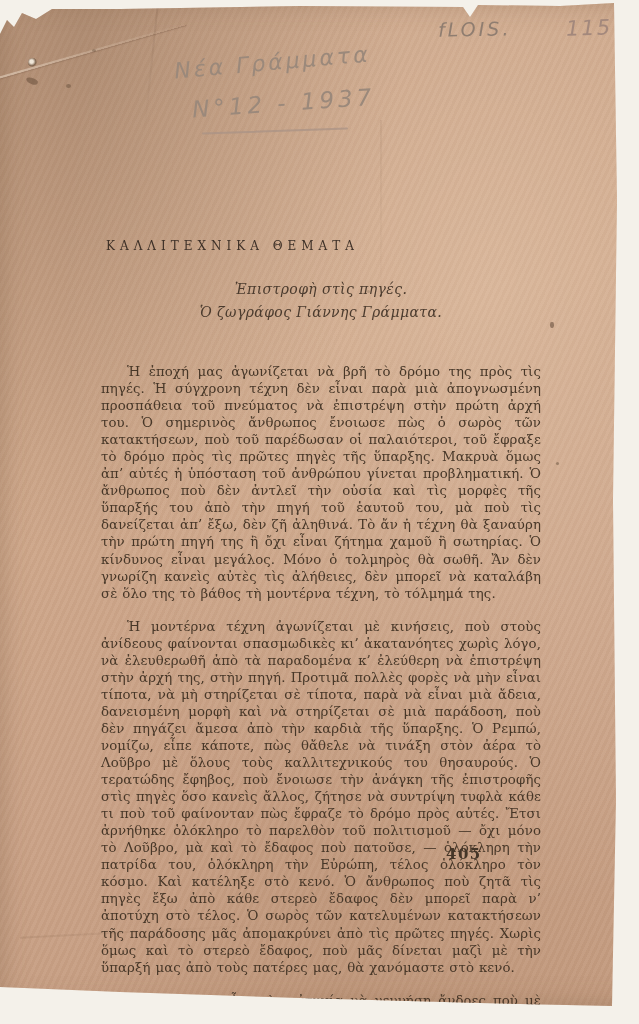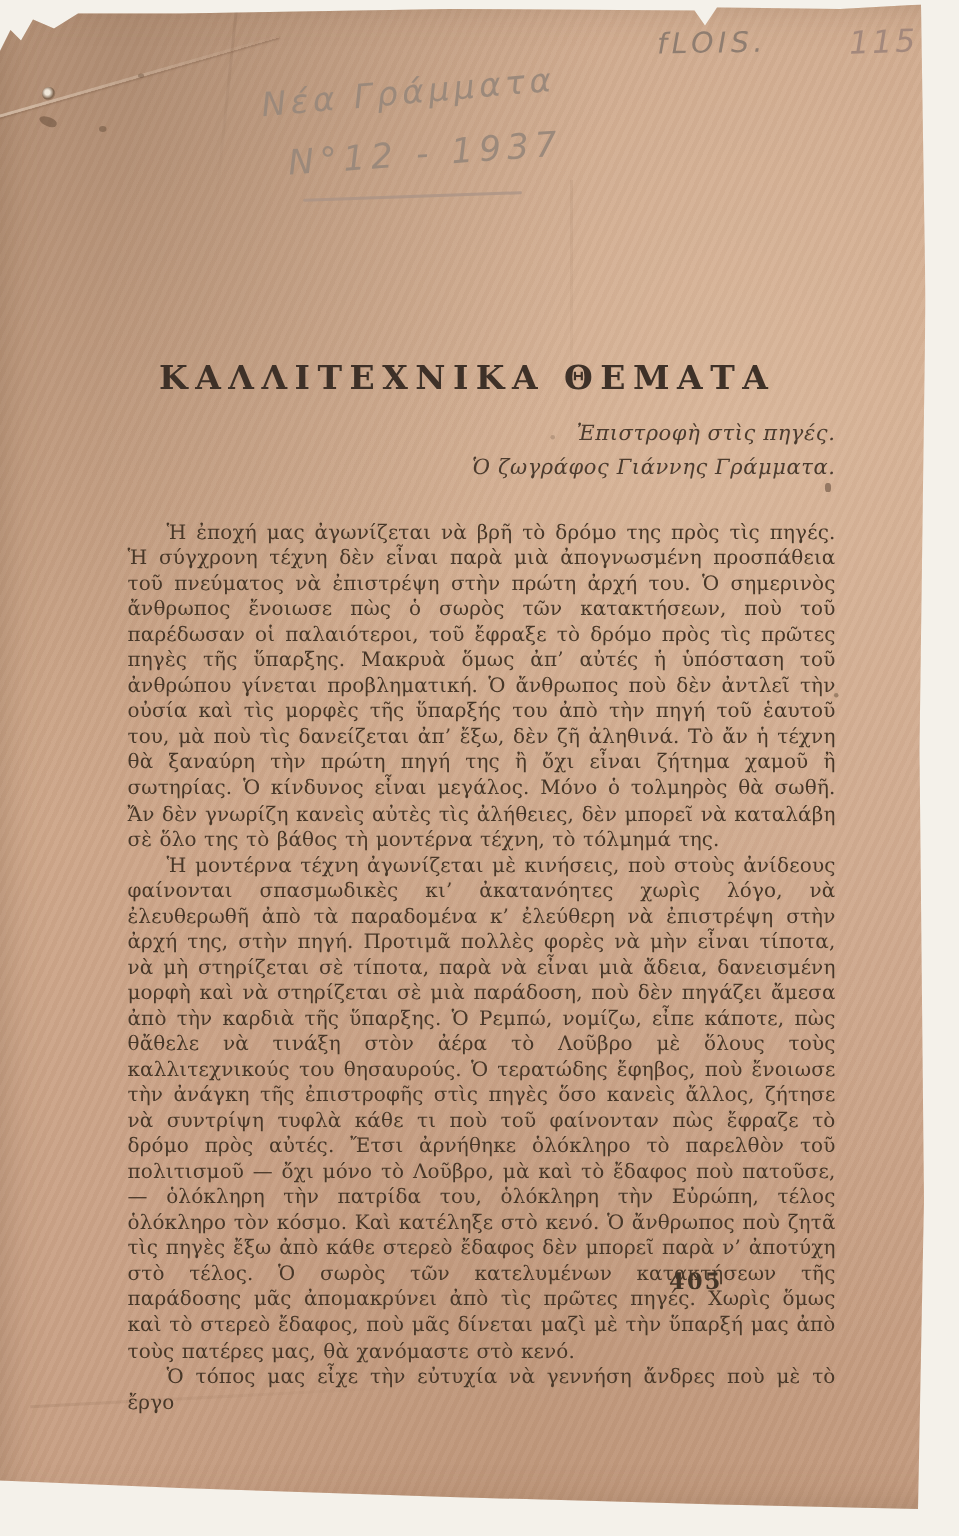--- a/index.html
+++ b/index.html
@@ -65,38 +65,38 @@
   .hw-code   { left: 438px; top: 18px;  font-size: 19px; letter-spacing: 3px; color: #8f7d70; transform: rotate(-1deg); }
   .hw-corner { left: 566px; top: 16px;  font-size: 21px; letter-spacing: 2px; color: #a3887c; transform: rotate(-2deg); }
   .hw-mag    { left: 174px; top: 50px;  font-size: 22px; letter-spacing: 3px; color: #9b897b; transform: rotate(-5deg); }
   .hw-issue  { left: 192px; top: 90px;  font-size: 23px; letter-spacing: 4px; color: #9b897b; transform: rotate(-4deg); }
   .hw-underline { position: absolute; left: 202px; top: 130px; width: 146px; height: 2px;
     background: #a99385; opacity: 0.75; transform: rotate(-2deg); border-radius: 2px; }
 
   
   .title {
     position: absolute; left: 106px; top: 239px; margin: 0;
-    font-size: 22px; font-weight: 700; letter-spacing: 5px;
+    font-size: 12px; font-weight: 400; letter-spacing: 5px;
     color: #3e3128; white-space: nowrap;
   }
   .subtitle {
     position: absolute; left: 85px; top: 278px; width: 472px;
-    text-align: right; font-style: italic;
+    text-align: center; font-style: italic;
     font-size: 14px; line-height: 23px; color: #4b3b2e;
   }
   .subtitle div { letter-spacing: 0.4px; }
 
   .body-text {
     position: absolute; left: 85px; top: 347px; width: 472px;
     text-align: justify;
     font-size: 13.3px; line-height: 17.05px;
     letter-spacing: 0.1px; word-spacing: 0.6px;
     color: #473728;
   }
-  .body-text p { margin: 0; text-indent: 26px; }
+  .body-text p { margin: 16px; text-indent: 26px; }
 
   .pageno {
     position: absolute; left: 446px; top: 845px;
     font-size: 15px; font-weight: 700; letter-spacing: 1.5px;
     color: #443527;
   }
 </style>
 </head>
 <body>
 

